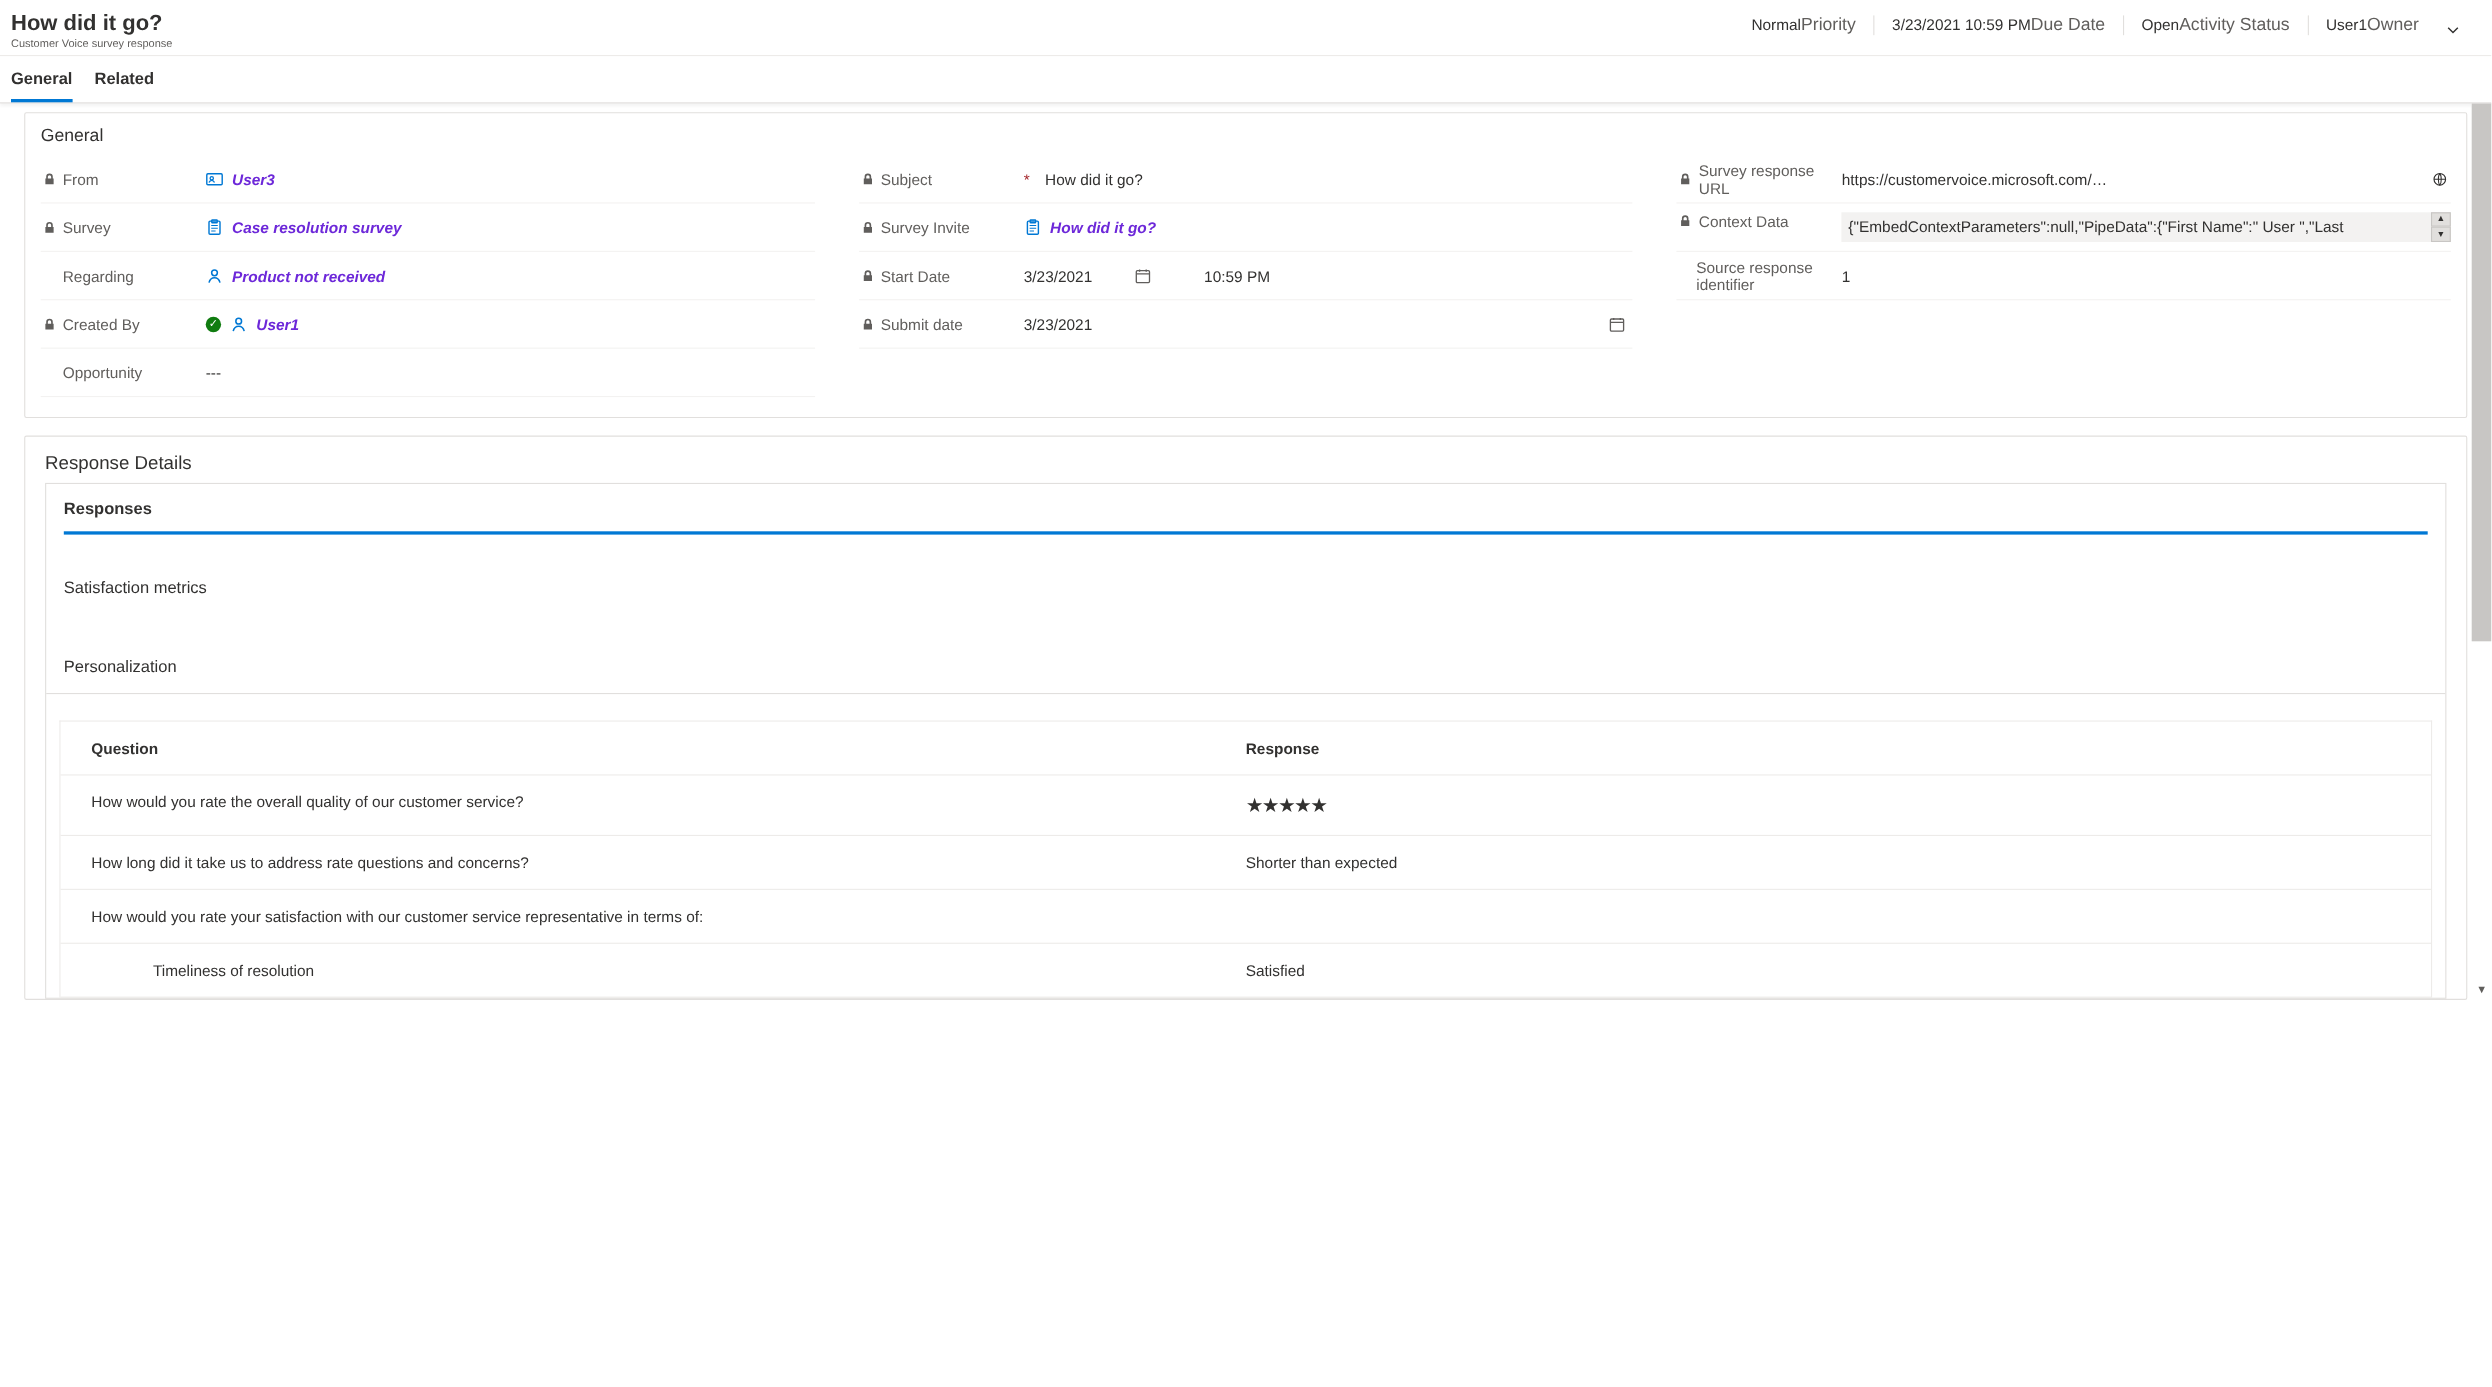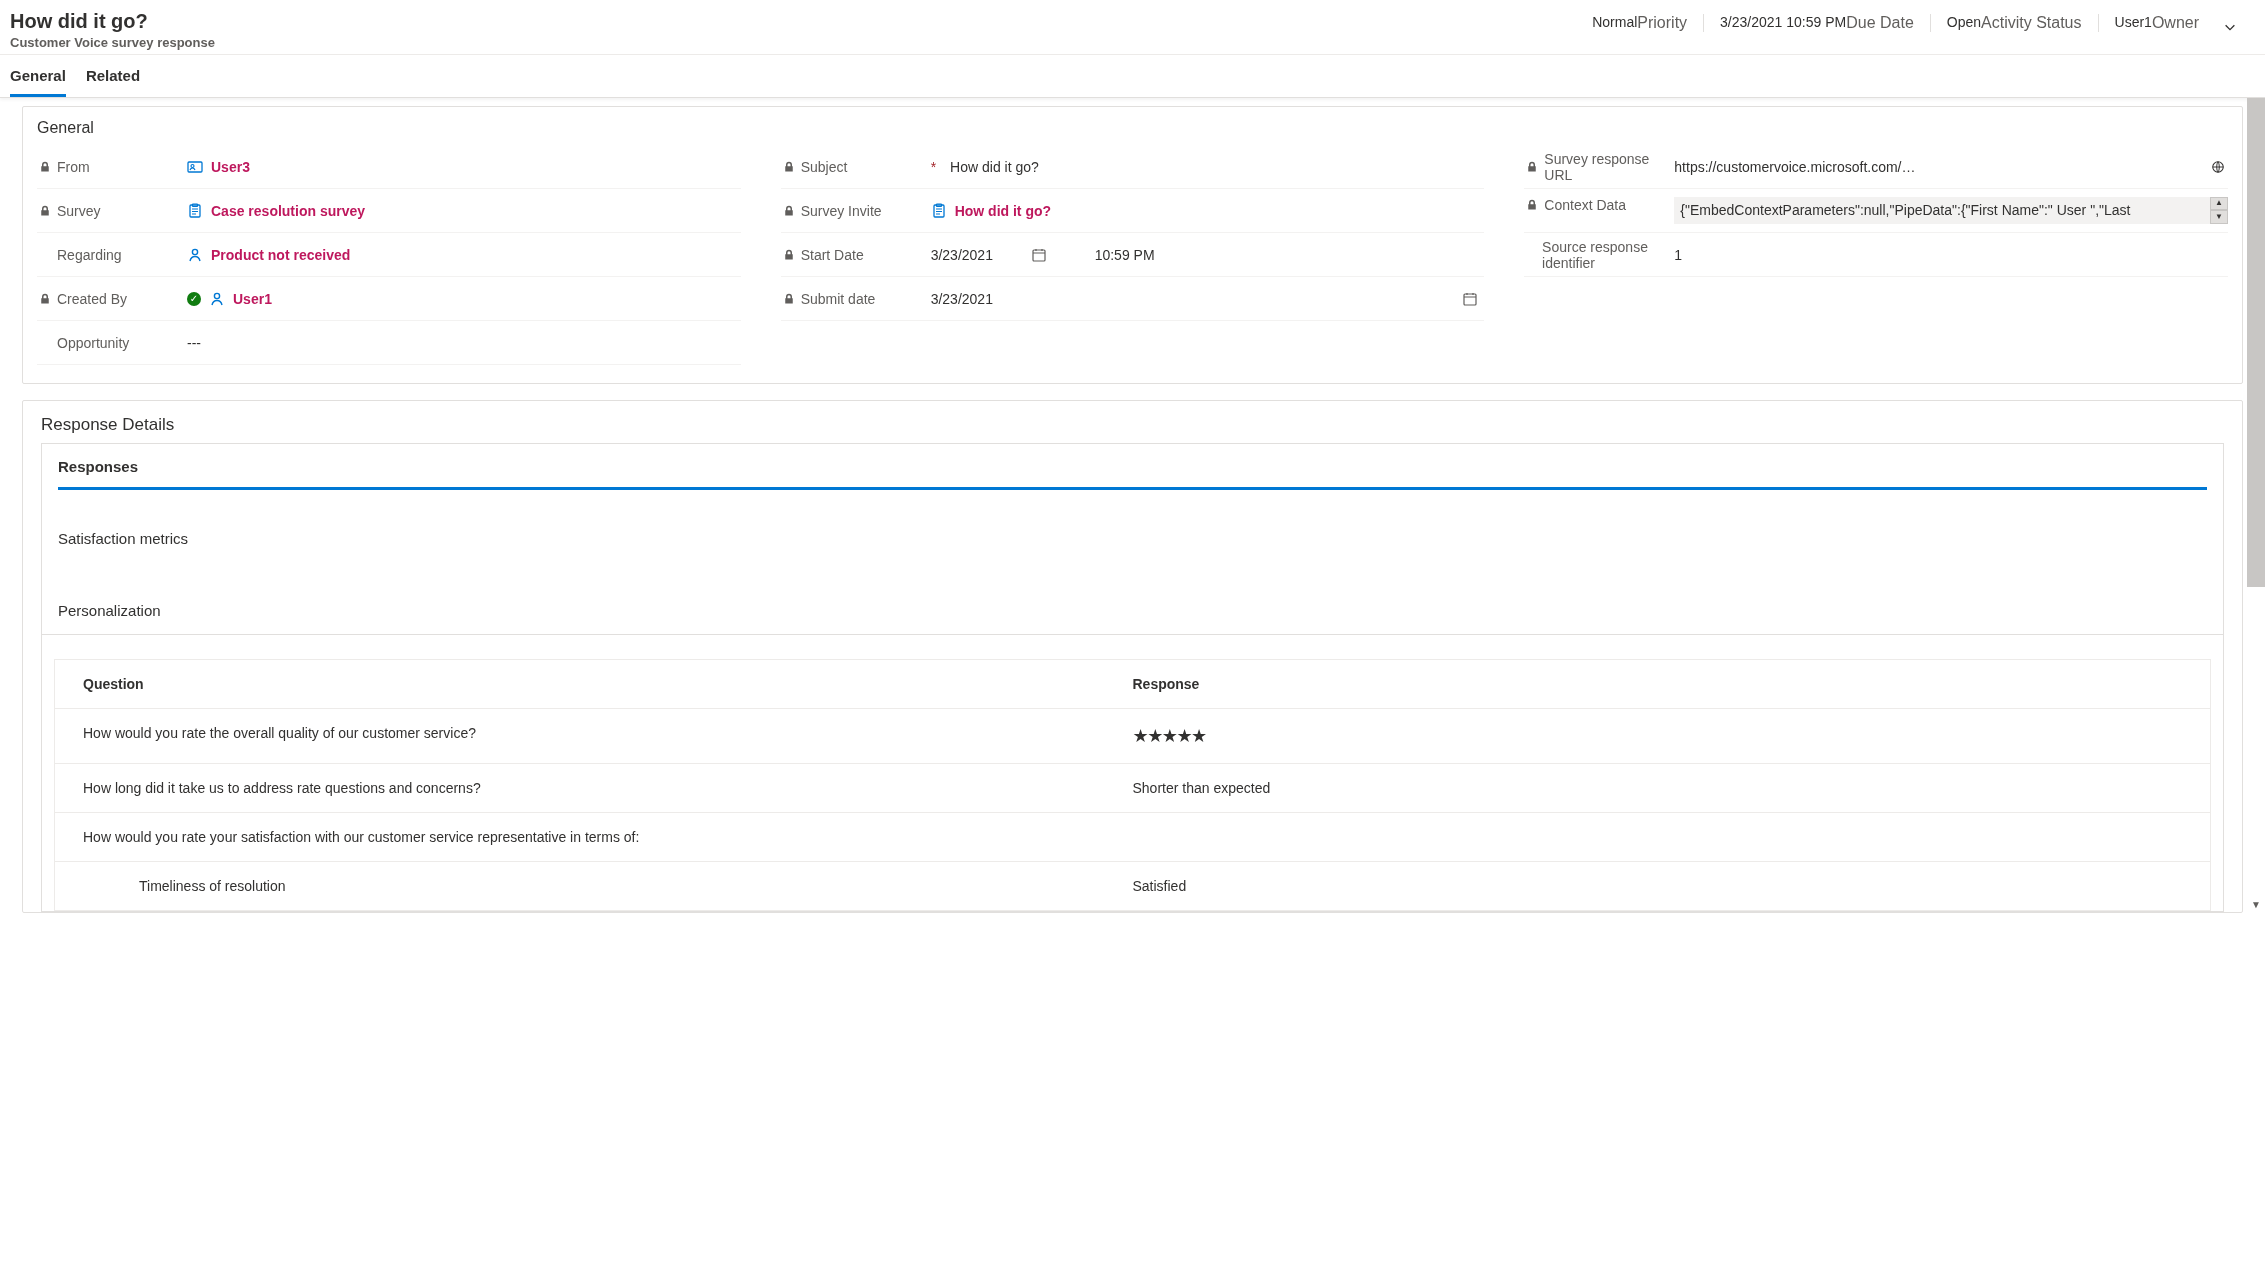--- a/index.html
+++ b/index.html
@@ -1,21 +1,21 @@
 <!DOCTYPE html>
 <html><head>
 <meta charset="utf-8">
 <style>
   * { box-sizing: border-box; }
   html, body { margin: 0; padding: 0; font-family: "Segoe UI", -apple-system, BlinkMacSystemFont, sans-serif; font-size: 14px; color: #323130; background: #fff; }
   .page { width: 100%; height: 100%; }
   .header { display: flex; justify-content: space-between; align-items: flex-start; padding: 10px 20px 0 10px; border-bottom: 1px solid #edebe9; }
   .header-left { display: flex; flex-direction: column; padding-bottom: 4px;}
   .page-title { font-size: 20px; font-weight: 600; margin: 0; }
-  .page-subtitle { font-size: 13px; color: #605e5c; margin-top: 2px; font-weight: bold; }
+  .page-subtitle { font-size: 10px; color: #605e5c; margin-top: 2px; }
   .header-right { display: flex; align-items: flex-start; gap: 0; padding-top: 4px;}
   .header-stat { border-left: 1px solid #e1dfdd; padding: 0 16px; display: flex; flex-direction: row; }
   .header-stat:first-child { border-left: none; }
   .header-stat .val { font-size: 14px; color: #323130; font-weight: 400; }
   .header-stat .lbl { font-size: 16px; color: #605e5c; }
   .header-chevron { padding: 6px 8px; cursor: pointer; }
   .tabs { display: flex; gap: 20px; padding: 0 10px; border-bottom: 1px solid #e1dfdd; box-shadow: 0 2px 3px rgba(0,0,0,0.05); }
   .tab { padding: 12px 0 10px 0; font-size: 15px; color: #323130; cursor: pointer; border-bottom: 3px solid transparent; font-weight:600;}
   .tab.active { border-bottom-color: #0078d4; }
   .body { padding: 8px 22px 0 22px; position: relative; }
@@ -23,21 +23,21 @@
   .scrollbar-thumb { position:absolute; right:0; top:0; width:18px; height:60%; background:#c8c6c4; }
   .scroll-arrow { position:absolute; right:0; width:18px; height:18px; display:flex;align-items:center;justify-content:center;color:#605e5c;font-size:10px;}
   .card { border: 1px solid #e1dfdd; border-radius: 2px; padding: 8px 14px 18px 14px; margin-bottom: 16px; }
   .card-title { font-size: 16px; font-weight: 400; color: #323130; margin: 4px 0 8px 0; }
   .cols3 { display: grid; grid-template-columns: 1fr 1fr 1fr; gap: 10px 40px; }
   .field-row { display: grid; grid-template-columns: 150px 1fr; align-items: center; min-height: 44px; border-bottom: 1px solid #f3f2f1; padding: 2px 0; }
   .field-label { display: flex; align-items: center; gap: 6px; color: #605e5c; font-size: 14px; padding-left: 2px;}
   .lock-icon { display:inline-flex; width:12px; height:12px; color:#605e5c; }
   .lock-icon svg { width:12px; height:12px; }
   .field-value { display: flex; align-items: center; gap: 8px; color: #323130; flex-wrap:wrap;}
-  .link-val { color: #be185d; font-weight: 600; cursor:pointer; }
+  .link-val { color: #6d28d9; font-weight: 600; cursor:pointer;font-style:italic; }
   .entity-icon { display:inline-flex; width:16px; height:16px; color:#0078d4; }
   .entity-icon svg { width:16px;height:16px; }
   .green-check { position:relative; display:inline-flex; width:14px;height:14px; }
   .green-check::before{ content:""; position:absolute; inset:0; background:#107c10; border-radius:50%; }
   .green-check::after{ content:"✓"; position:absolute; inset:0; color:#fff; font-size:10px; line-height:14px; text-align:center; }
   .req-star { color:#a4262c; padding-right:6px;}
   .url-trunc { white-space: nowrap; overflow:hidden; text-overflow:ellipsis; max-width: 250px; display:inline-block;}
   .globe-btn { width:20px;height:20px;display:inline-flex;align-items:center;justify-content:center;color:#323130;cursor:pointer; }
   .cal-icon { color:#605e5c; width:16px;height:16px; display:inline-flex;align-items:center;justify-content:center; }
   .cal-icon svg{width:16px;height:16px;}

